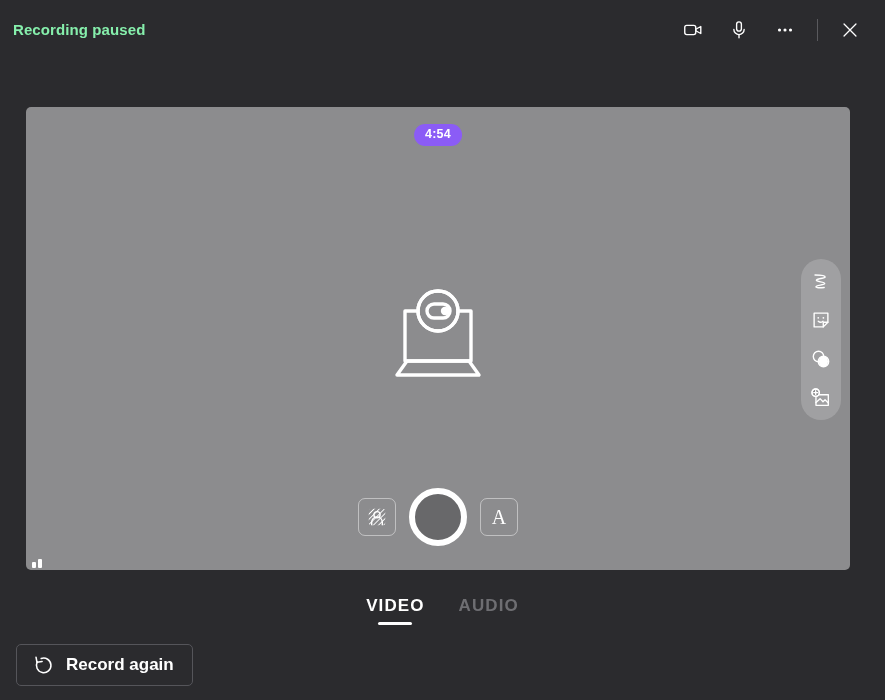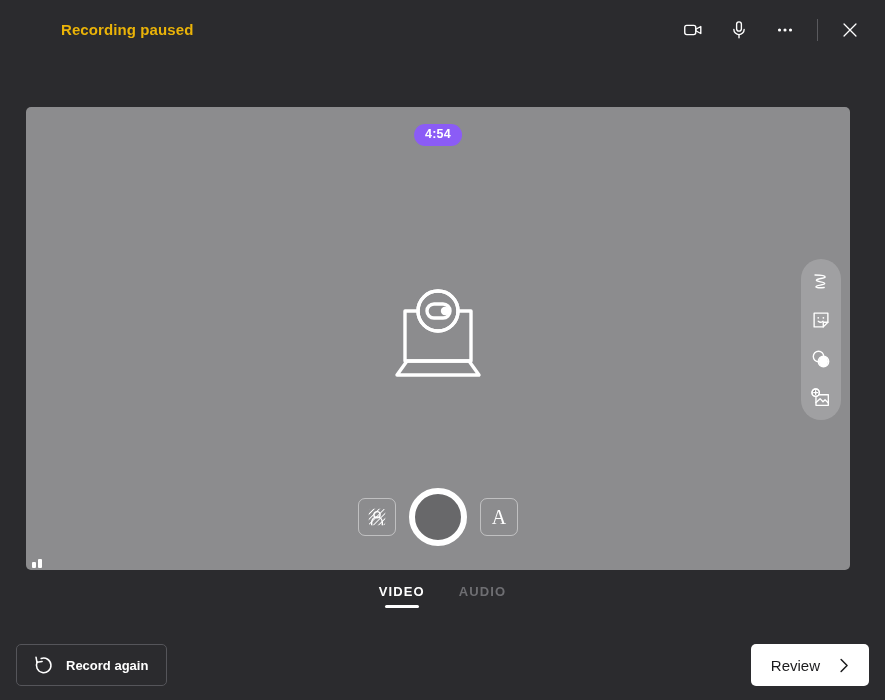--- a/index.html
+++ b/index.html
@@ -24,24 +24,23 @@
     height: 59px;
     background: #2b2b2e;
     display: flex;
     align-items: center;
     box-sizing: border-box;
     padding: 0 12px 0 13px;
   }
   .titlebar-title {
     font-size: 15px;
     font-weight: bold;
-    color: #eab308;
+    color: #86efac;
     letter-spacing: .1px;
     white-space: nowrap;
-    margin-left: 48px;
   }
   .titlebar-spacer { flex: 1 1 auto; }
   .titlebar-actions {
     display: flex;
     align-items: center;
     gap: 0px;
   }
   .hdr-btn {
     width: 46px;
     height: 40px;
@@ -175,26 +174,27 @@
     position: absolute;
     left: 0;
     top: 582px;
     width: 885px;
     display: flex;
     justify-content: center;
     gap: 30px;
   }
   .tab {
     position: relative;
-    font-size: 13px;
+    font-size: 17px;
     font-weight: bold;
     letter-spacing: 1.1px;
     padding: 2px 2px 12px 2px;
     cursor: pointer;
     color: #6e6e72;
+    margin-top: 12px;
   }
   .tab.active { color: #ffffff; }
   .tab.active::after {
     content: "";
     position: absolute;
     left: 50%;
     transform: translateX(-50%);
     bottom: 3px;
     width: 34px;
     height: 3px;
@@ -218,21 +218,21 @@
   .btn-secondary {
     display: flex;
     align-items: center;
     gap: 11px;
     height: 42px;
     padding: 0 18px 0 15px;
     border: 1px solid #55555a;
     border-radius: 5px;
     background: #2b2b2e;
     color: #ffffff;
-    font-size: 13px;
+    font-size: 17px;
     font-weight: bold;
     cursor: pointer;
     white-space: nowrap;
   }
   .btn-primary {
     display: flex;
     align-items: center;
     gap: 14px;
     height: 42px;
     padding: 0 16px 0 20px;
@@ -403,22 +403,14 @@
       <svg class="icon" width="23" height="23" viewBox="0 0 24 24" fill="none" stroke="#ffffff" stroke-width="1.6" stroke-linecap="round" stroke-linejoin="round">
         <path d="M5.4 8.4 A7.6 7.6 0 1 0 9.6 4.7"></path>
         <path d="M4.2 3.3 L5.2 8.7 L10.6 7.8"></path>
       </svg>
     </span>
     <span>Record again</span>
   </button>
 
   <div class="footer-spacer"></div>
 
-  <button class="btn-primary">
-    <span>Review</span>
-    <span>
-      <svg class="icon" width="19" height="19" viewBox="0 0 24 24" fill="none" stroke="#1b1b1d" stroke-width="1.9" stroke-linecap="round" stroke-linejoin="round">
-        <path d="M9 4.5 L16.5 12 L9 19.5"></path>
-      </svg>
-    </span>
-  </button>
 
 </div>
 
 </body></html>

